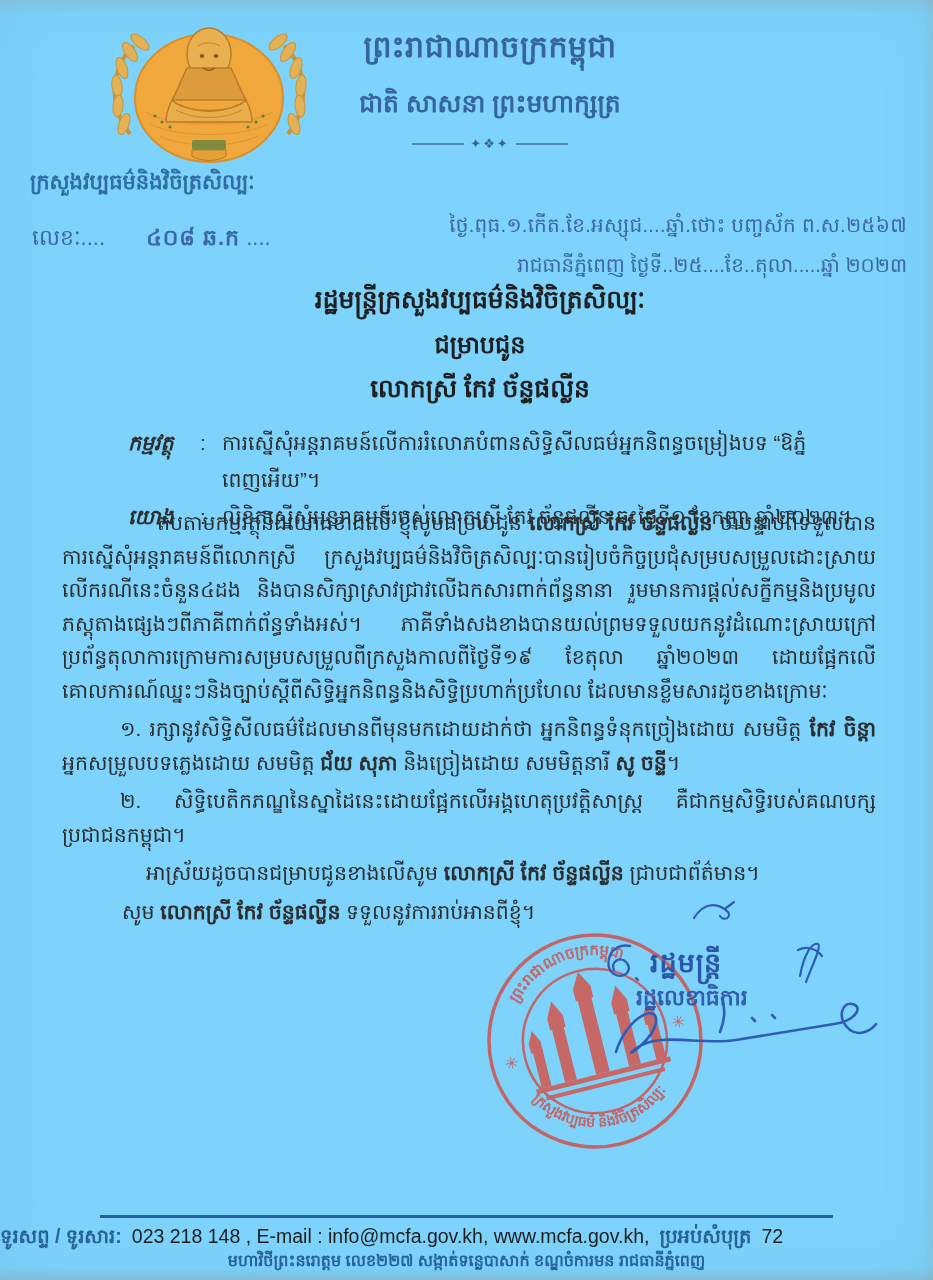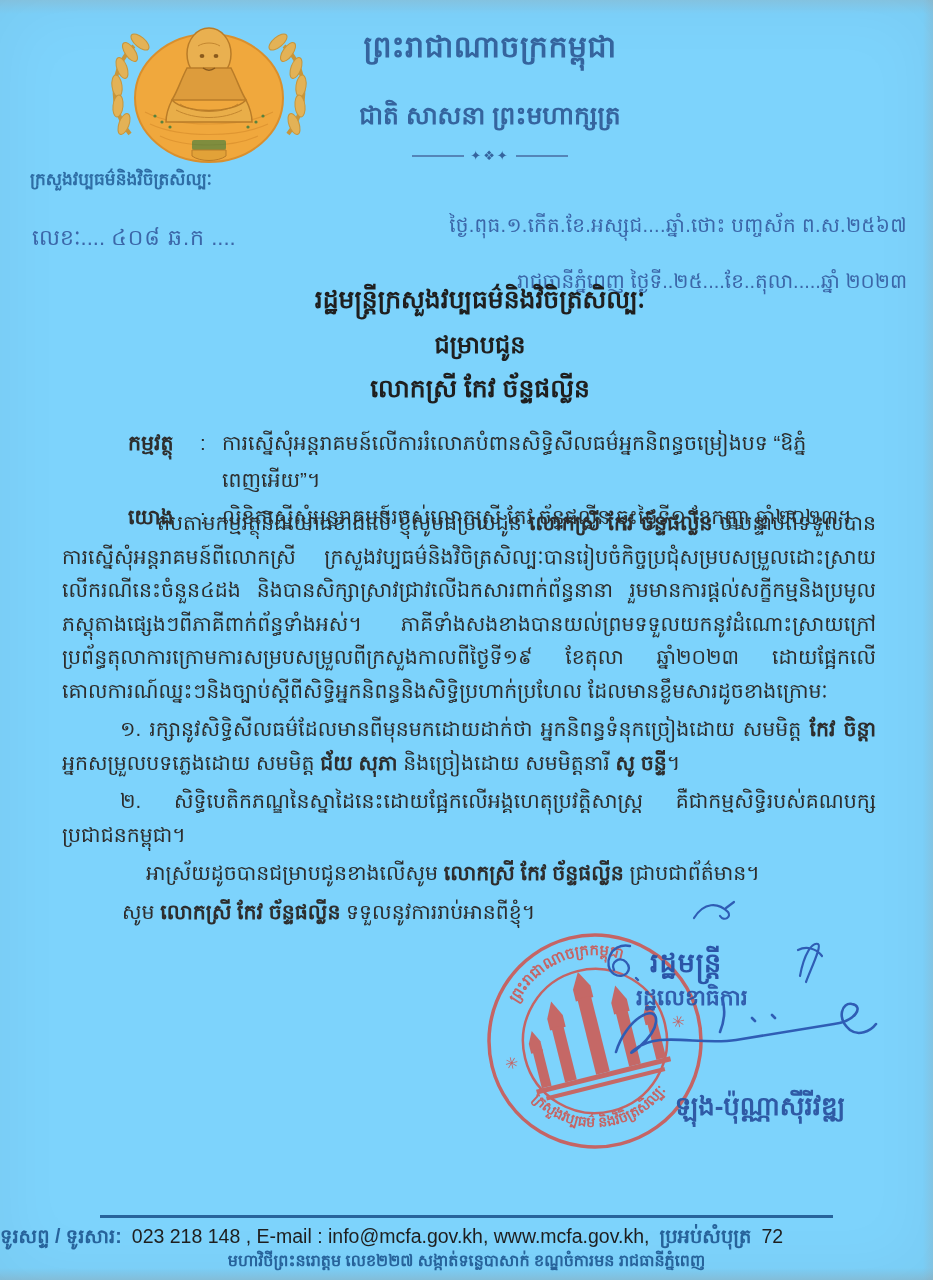--- a/index.html
+++ b/index.html
@@ -12,41 +12,41 @@
   }
   
   .edge-top{position:absolute;top:0;left:0;right:0;height:14px;background:linear-gradient(180deg,rgba(160,160,158,.25),rgba(255,255,255,0));}
   .edge-bottom{position:absolute;bottom:0;left:0;right:0;height:12px;background:linear-gradient(0deg,rgba(150,150,148,.3),rgba(255,255,255,0));}
   .edge-right{position:absolute;top:0;bottom:0;right:0;width:10px;background:linear-gradient(270deg,rgba(160,160,158,.22),rgba(255,255,255,0));}
 
   .seal-logo{position:absolute;left:100px;top:16px;width:218px;height:148px;}
 
   .header-center{position:absolute;left:250px;top:28px;width:480px;text-align:center;}
   .kingdom{font-size:30px;font-weight:bold;color:#35649e;letter-spacing:.5px;}
-  .motto{margin-top:28px;font-size:25px;font-weight:bold;color:#35649e;}
+  .motto{margin-top:16px;font-size:25px;font-weight:bold;color:#35649e;}
   .divider{margin-top:12px;display:flex;align-items:center;justify-content:center;gap:6px;color:#35649e;}
   .divider .dl{display:inline-block;width:52px;height:2px;background:#4a72a6;opacity:.8;}
   .divider .orn{font-size:13px;letter-spacing:2px;color:#35649e;}
 
-  .ministry-name{position:absolute;left:30px;top:168px;font-size:17px;font-weight:bold;color:#2e6da5;}
+  .ministry-name{position:absolute;left:30px;top:168px;font-size:21px;font-weight:bold;color:#2e6da5;}
   .number-line{position:absolute;left:32px;top:224px;font-size:22px;color:#3b66a8;}
-  .number-line .hand{font-weight:normal;letter-spacing:1px;}
+  .number-line .hand{font-weight:bold;letter-spacing:1px;margin-left:35px;}
   .date-block{position:absolute;right:26px;top:170px;width:470px;text-align:right;color:#3b66a8;}
   .date-line1{font-size:20px;letter-spacing:.3px;margin-top:42px;}
-  .date-line2{margin-top:26px;font-size:20px;}
+  .date-line2{margin-top:10px;font-size:20px;}
 
   .title-block{position:absolute;left:0;top:284px;width:960px;text-align:center;color:#1f1f1f;}
   .title-block div{font-weight:bold;}
   .title-l1{font-size:25px;}
   .title-l2{font-size:24px;margin-top:10px;}
   .title-l3{font-size:25px;margin-top:8px;}
 
   .subject-block{position:absolute;left:128px;top:424px;width:758px;font-size:20.5px;line-height:37px;}
   .subject-row{display:flex;align-items:flex-start;}
-  .subject-label{width:72px;font-weight:bold;flex:0 0 auto;}
+  .subject-label{width:72px;font-weight:bold;flex:0 0 auto;font-style:italic;}
   .subject-colon{width:22px;flex:0 0 auto;}
   .subject-text{flex:1;}
 
   .body-block{position:absolute;left:62px;top:506px;width:814px;font-size:20.5px;line-height:33.5px;text-align:justify;}
   .body-block p{margin:0 0 5px 0;}
   .p-main{text-indent:95px;}
   .p-point{text-indent:58px;}
   .p-close1{text-indent:84px;}
   .p-close2{text-indent:60px;text-align:left;}
   .b{font-weight:bold;}
@@ -226,21 +226,20 @@
   </svg>
   <div class="deputy-title">រដ្ឋលេខាធិការ</div>
 
   <svg class="signature" viewBox="0 0 292 96">
     <g stroke="#2f5db5" stroke-width="2.6" fill="none" stroke-linecap="round">
       <path d="M14,64 C24,30 56,14 54,34 C52,52 20,72 32,62 C56,42 96,58 134,52 L232,36 C254,33 262,18 250,16 C240,14 234,30 248,42 C256,48 268,44 274,36"></path>
       <path d="M120,10 C124,22 122,34 118,44"></path>
       <path d="M150,30 l3,3 M170,27 l3,3"></path>
     </g>
   </svg>
-  <div class="sig-name">ឡុង-ប៉ុណ្ណាស៊ីរីវឌ្ឍ</div>
 
   <div class="footer-line"></div>
   <div class="footer-row1">
     <span class="kh">ទូរសព្ទ / ទូរសារ:</span>
     <span class="latin">023 218 148 , E-mail : info@mcfa.gov.kh, www.mcfa.gov.kh,</span>
     <span class="kh">ប្រអប់សំបុត្រ</span>
     <span class="latin">72</span>
   </div>
   <div class="footer-row2">មហាវិថីព្រះនរោត្តម លេខ២២៧ សង្កាត់ទន្លេបាសាក់ ខណ្ឌចំការមន រាជធានីភ្នំពេញ</div>
 </div>

